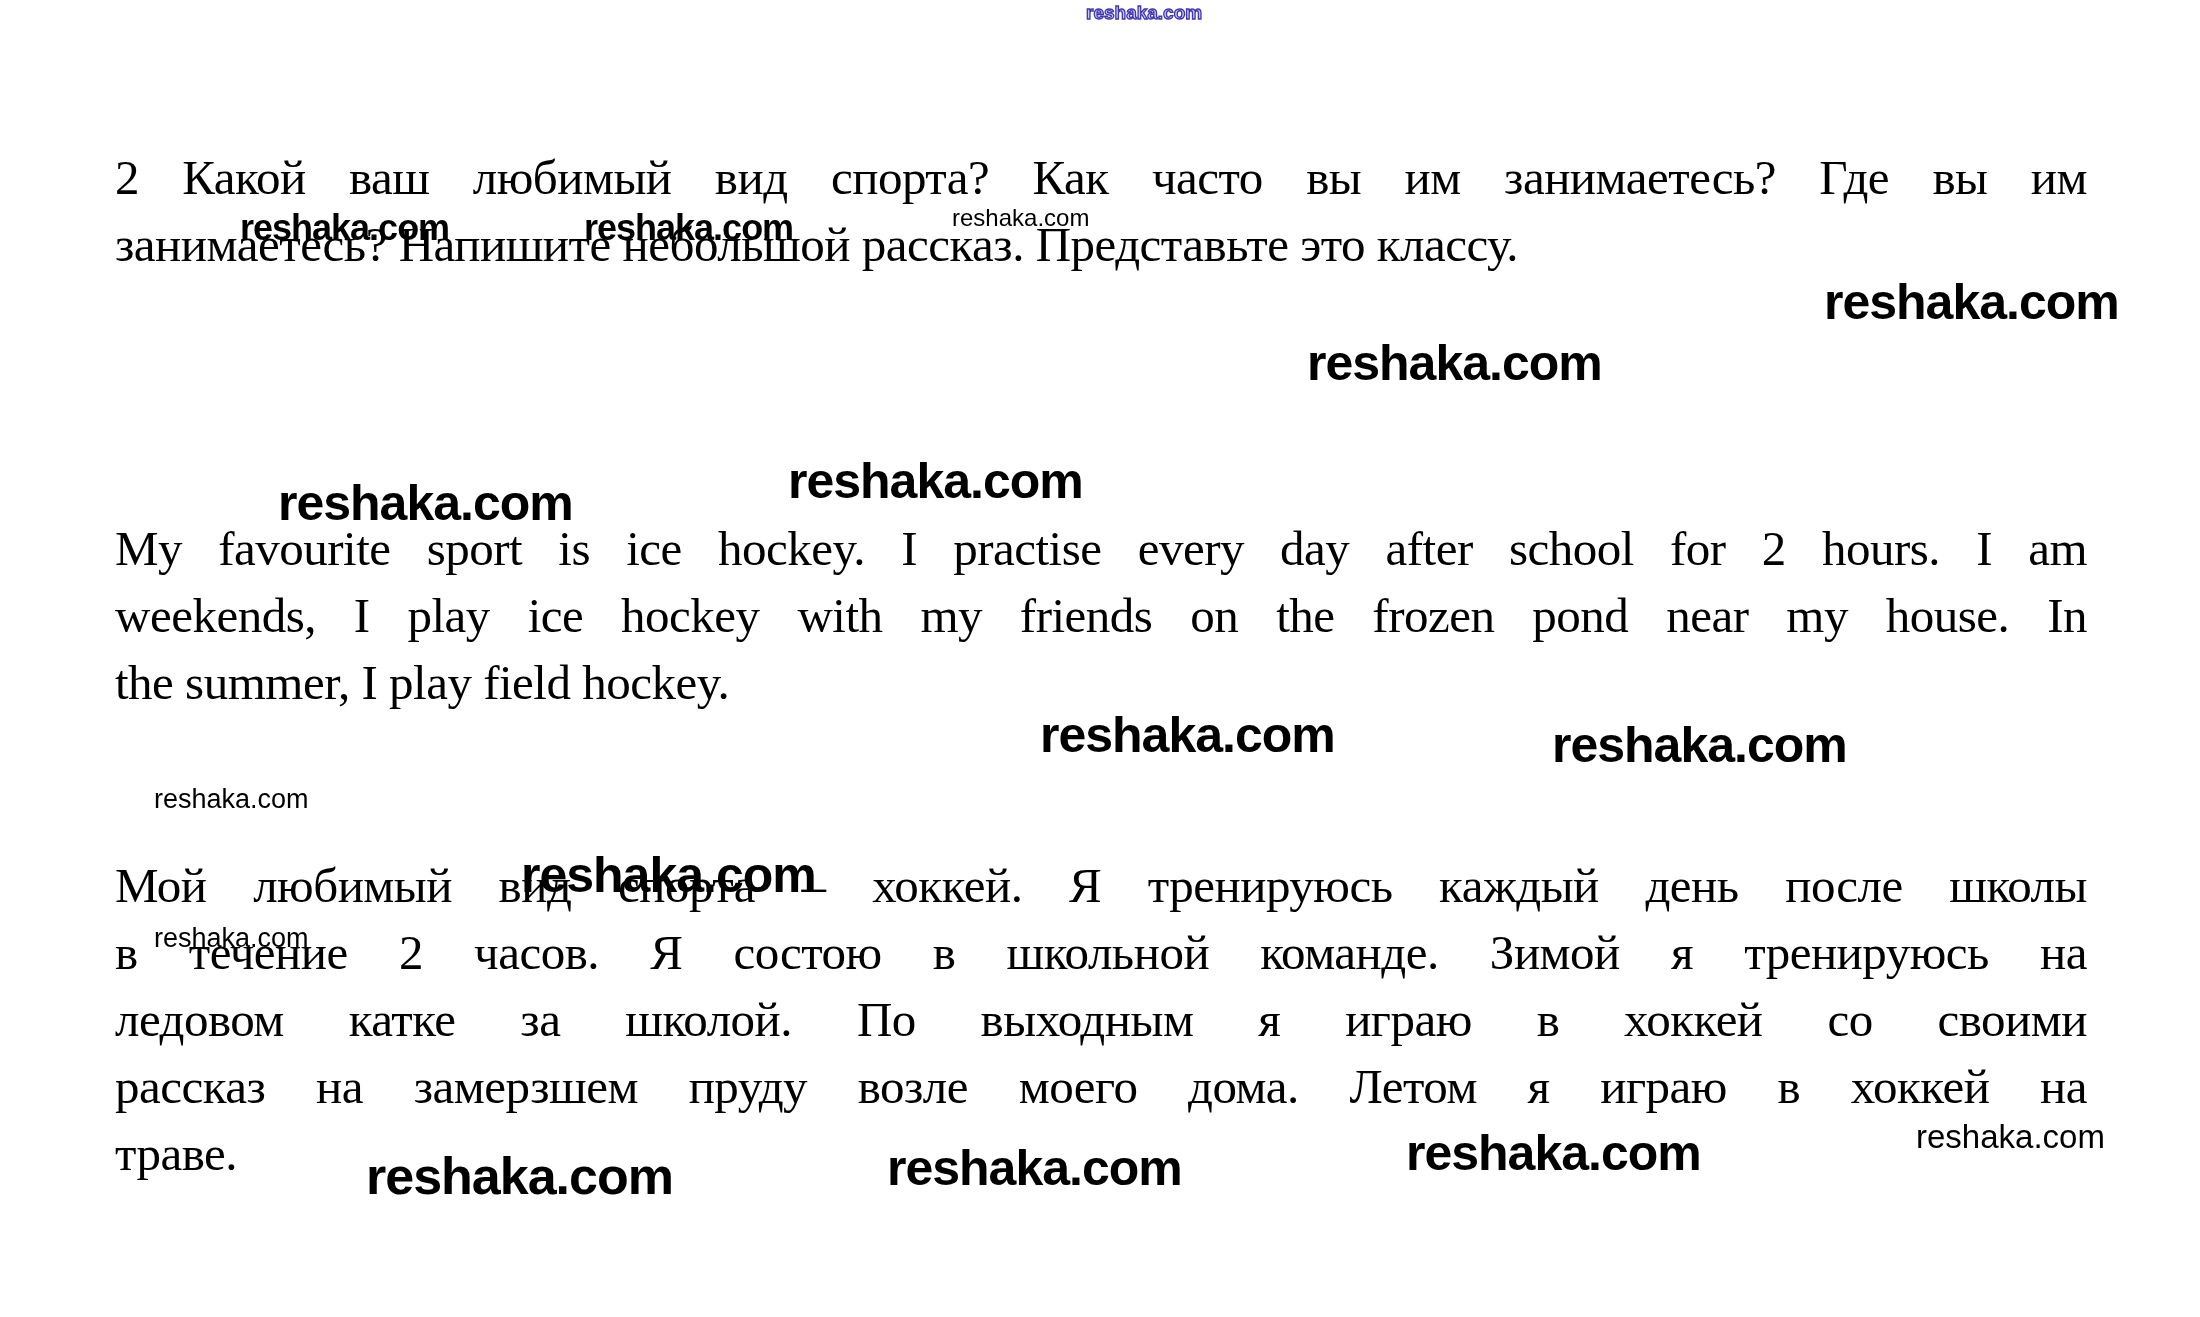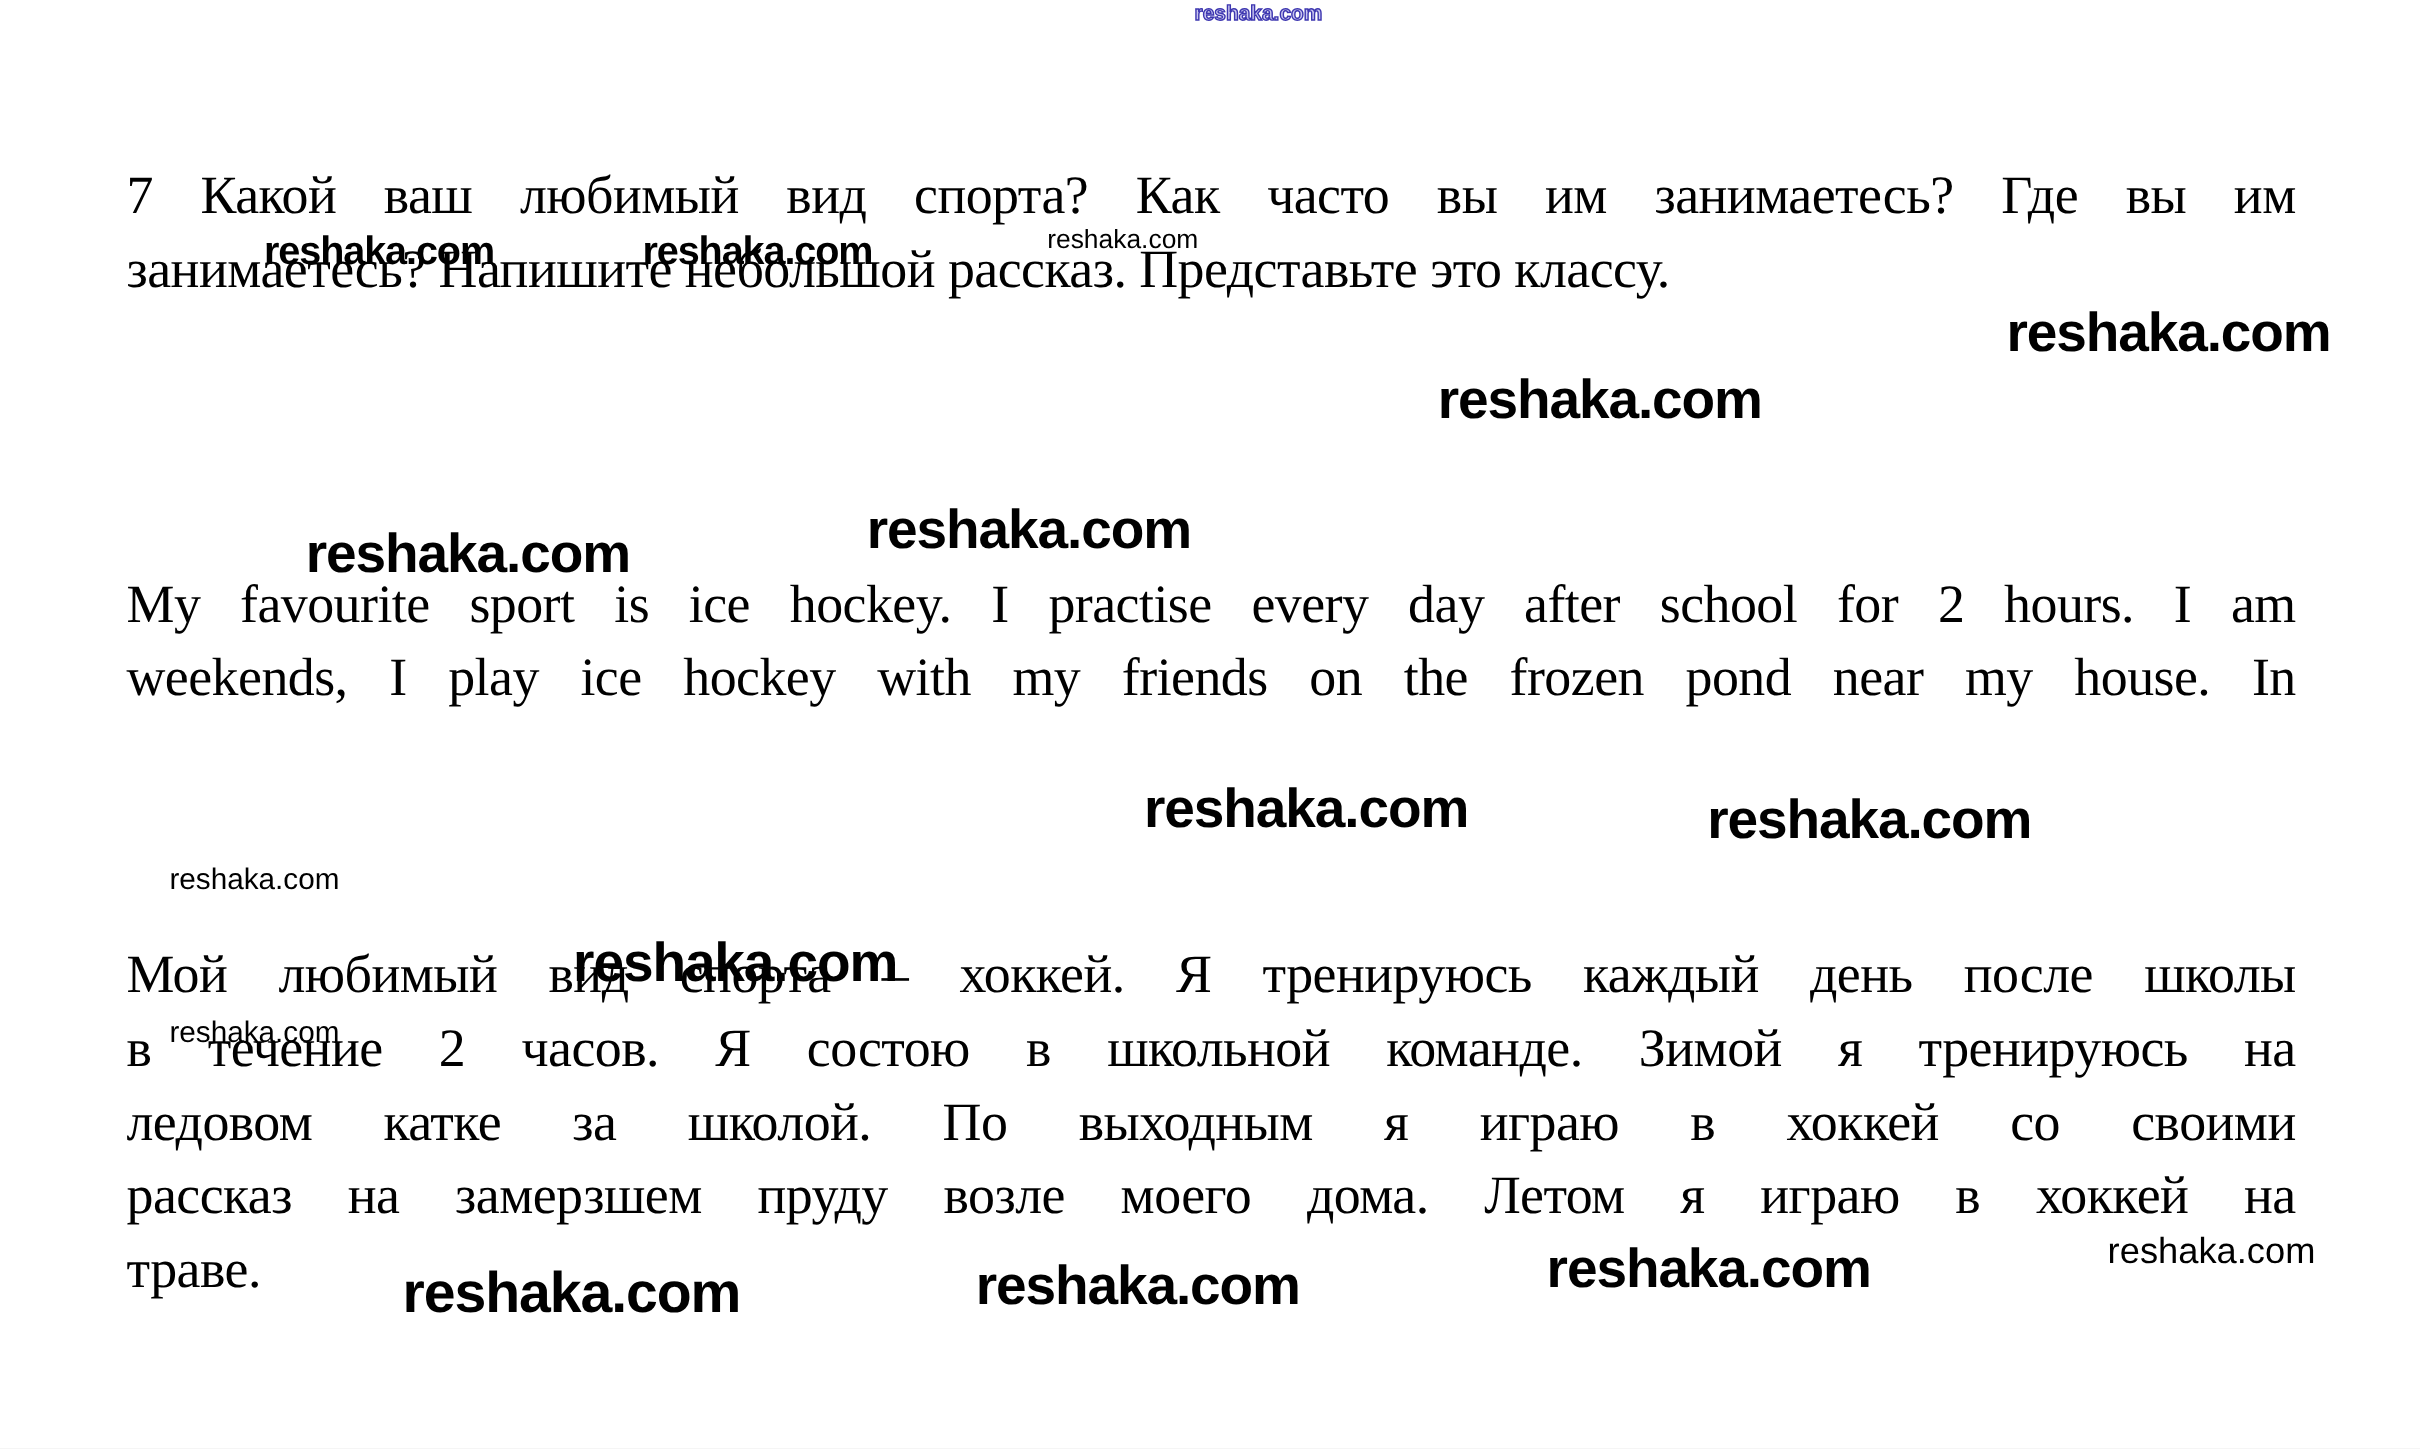--- a/index.html
+++ b/index.html
@@ -68,28 +68,29 @@
     color: #c9c6ef;
     -webkit-text-stroke: 1.3px #3d36b0;
   }
 </style>
 </head>
 <body>
 
 <div id="page">
 
   <div class="para" style="top:144px">
-    <div class="line">7 Какой ваш любимый вид спорта? Как часто вы им занимаетесь? Где вы им</div>
+    <div class="line">2 Какой ваш любимый вид спорта? Как часто вы им занимаетесь? Где вы им</div>
     <div class="line last">занимаетесь? Напишите небольшой рассказ. Представьте это классу.</div>
   </div>
 
 
   <div class="para" style="top:515px">
     <div class="line">My favourite sport is ice hockey. I practise every day after school for 2 hours. I am</div>
     <div class="line">weekends, I play ice hockey with my friends on the frozen pond near my house. In</div>
+    <div class="line last">the summer, I play field hockey.</div>
   </div>
 
   <div class="para" style="top:852px">
     <div class="line">Мой любимый вид спорта – хоккей. Я тренируюсь каждый день после школы</div>
     <div class="line">в течение 2 часов. Я состою в школьной команде. Зимой я тренируюсь на</div>
     <div class="line">ледовом катке за школой. По выходным я играю в хоккей со своими</div>
     <div class="line">рассказ на замерзшем пруду возле моего дома. Летом я играю в хоккей на</div>
     <div class="line last">траве.</div>
   </div>
 

